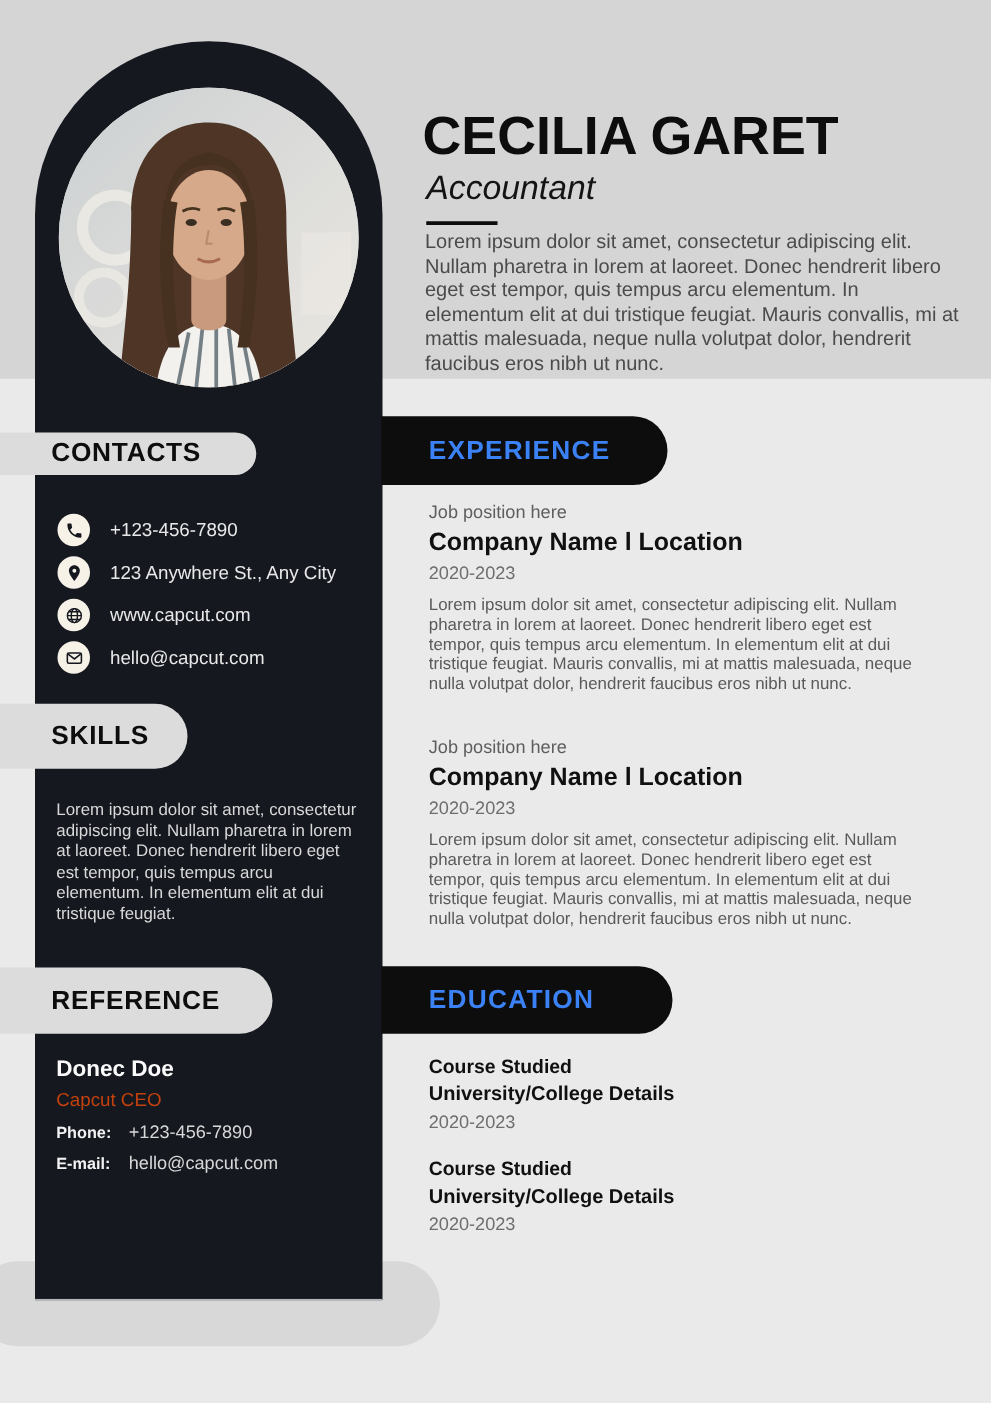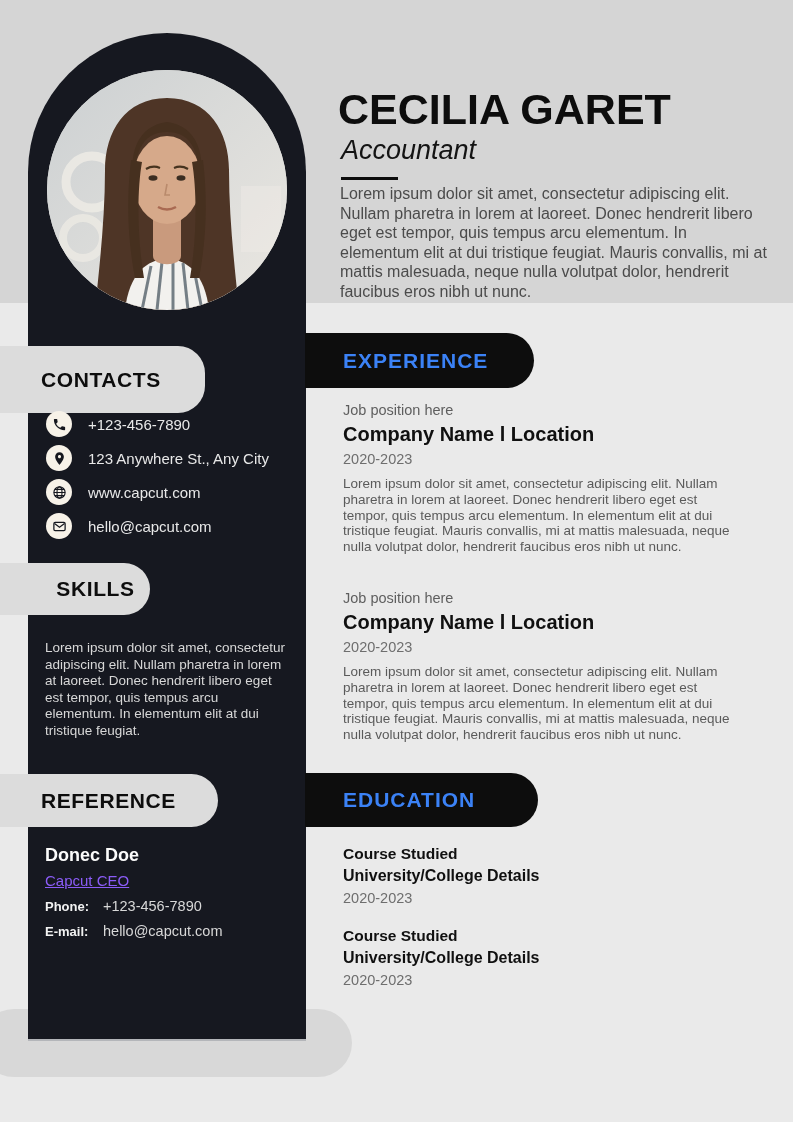--- a/index.html
+++ b/index.html
@@ -18,41 +18,41 @@
     position:absolute; left:47px; top:70px; width:240px; height:240px;
     border-radius:50%; overflow:hidden; z-index:3; background:#d8d8d4;
   }
   .photo svg { display:block; width:240px; height:240px; }
 
   .side-pill {
     position:absolute; left:0; background:#dcdcdc; border-radius:0 27px 27px 0;
     display:flex; align-items:center; padding-left:41px; box-sizing:border-box;
     font-weight:bold; font-size:21px; letter-spacing:0.6px; color:#0d0d0d; z-index:4;
   }
-  .pill-contacts  { top:346px; width:205px; height:67px; }
-  .pill-skills    { top:563px; width:150px; height:52px;justify-content:center; }
+  .pill-contacts  { top:346px; width:205px; height:34px; }
+  .pill-skills    { top:563px; width:150px; height:52px; }
   .pill-reference { top:774px; width:218px; height:53px; }
 
   .contact-list { position:absolute; left:46px; top:407px; width:252px; z-index:4; }
   .contact-row { display:flex; align-items:center; height:34px; }
   .contact-icon {
     width:26px; height:26px; border-radius:50%; background:#f7f2e8;
     display:flex; align-items:center; justify-content:center; flex:none;
   }
   .contact-icon svg { width:15px; height:15px; display:block; }
   .contact-text { margin-left:16px; font-size:15px; color:#e8e8e8; white-space:nowrap; }
 
   .skills-text {
     position:absolute; left:45px; top:640px; width:244px; z-index:4;
     font-size:13.5px; line-height:16.5px; color:#d8d8d8;
   }
 
   .ref { position:absolute; left:45px; top:845px; width:252px; z-index:4; }
   .ref-name { font-size:18px; font-weight:bold; color:#fbfbfb; }
-  .ref-pos  { font-size:15px; color:#8b5cf6; margin-top:6px;text-decoration:underline; }
+  .ref-pos  { font-size:15px; color:#c2410c; margin-top:6px; }
   .ref-row  { display:flex; align-items:baseline; margin-top:9px; }
   .ref-label{ font-size:13px; font-weight:bold; color:#f2f2f2; width:58px; flex:none; }
   .ref-value{ font-size:14.5px; color:#d8d8d8; white-space:nowrap; }
 
   .name {
     position:absolute; left:338px; top:88px; z-index:4; line-height:1;
     font-size:43px; font-weight:800; color:#0d0d0d; white-space:nowrap;
   }
   .job-title {
     position:absolute; left:341px; top:136px; z-index:4; line-height:1.1;

